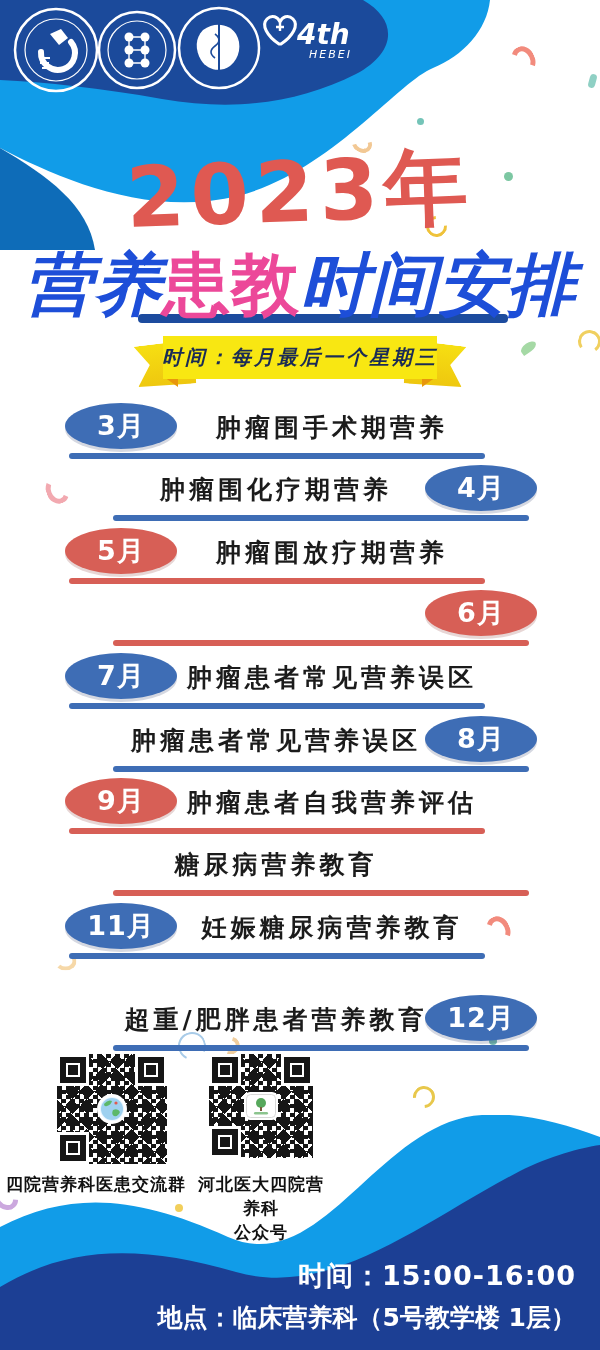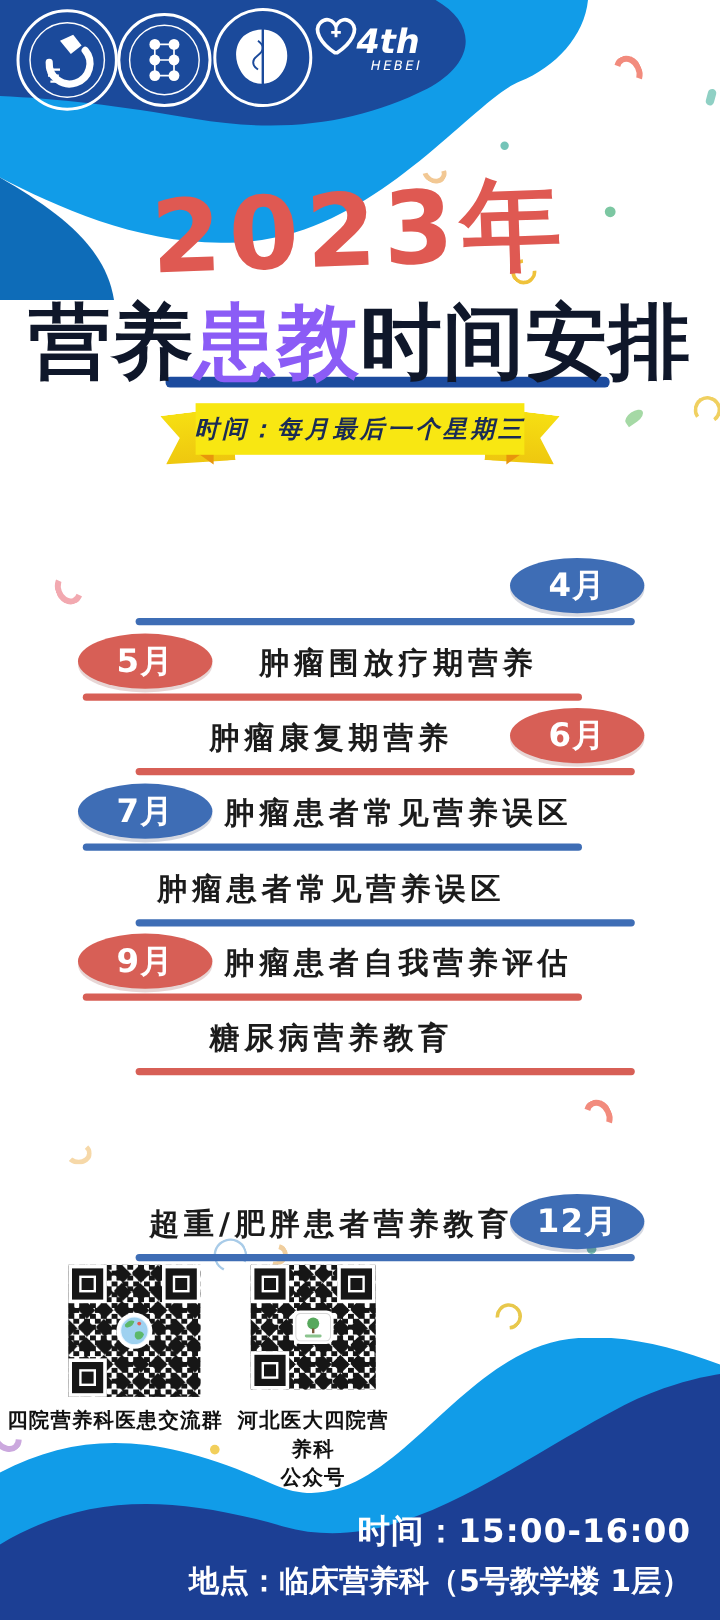--- a/index.html
+++ b/index.html
@@ -11,21 +11,21 @@
   .hdr-svg{position:absolute;top:0;left:0;z-index:2;}
 
   
   .year-title{position:absolute;top:136px;left:0;right:0;text-align:center;
     font-size:84px;font-weight:900;color:#DF5952;letter-spacing:6px;
     transform:rotate(-2deg);z-index:3;}
   .title-underline{position:absolute;top:314px;left:138px;width:370px;height:9px;
     background:#1C4B9E;border-radius:4px;z-index:3;}
   .main-title{position:absolute;top:240px;left:0;right:0;text-align:center;
     font-size:68px;font-weight:900;letter-spacing:1px;z-index:4;white-space:nowrap;}
-  .t-blue{color:#0f172a;} .t-red{color:#8b5cf6;}
+  .t-blue{color:#1d4ed8;font-style:italic;} .t-red{color:#ec4899;}
 
   
   .ribbon{position:absolute;top:333px;left:0;width:600px;height:60px;z-index:5;}
   .ribbon-flag{position:absolute;top:10px;width:58px;height:44px;
     background:linear-gradient(#F6DF12,#EEC60F);}
   .ribbon-flag.fl{left:136px;transform:rotate(-7deg);
     clip-path:polygon(100% 0,100% 100%,0 92%,24% 46%,0 0);}
   .ribbon-flag.fr{left:406px;transform:rotate(7deg);
     clip-path:polygon(0 0,0 100%,100% 92%,76% 46%,100% 0);}
   .ribbon-fold{position:absolute;width:0;height:0;border-top:10px solid #E8960C;}
@@ -194,60 +194,71 @@
     <div class="ribbon-flag fr"></div>
     <div class="ribbon-fold fl"></div>
     <div class="ribbon-fold fr"></div>
     <div class="ribbon-band">
       <span class="ribbon-text">时间：每月最后一个星期三</span>
     </div>
   </div>
 
   <div class="schedule">
 
+    <div class="srow r0 left blue">
+      <span class="pill">3月</span>
+      <span class="topic">肿瘤围手术期营养</span>
+      <span class="uline"></span>
+    </div>
 
     <div class="srow r1 right blue">
+      <span class="topic">肿瘤围化疗期营养</span>
       <span class="pill">4月</span>
       <span class="uline"></span>
     </div>
 
     <div class="srow r2 left red">
       <span class="pill">5月</span>
       <span class="topic">肿瘤围放疗期营养</span>
       <span class="uline"></span>
     </div>
 
     <div class="srow r3 right red">
-      <span class="topic">肿瘤康复期营养</span>
       <span class="pill">6月</span>
       <span class="uline"></span>
     </div>
 
     <div class="srow r4 left blue">
       <span class="pill">7月</span>
       <span class="topic">肿瘤患者常见营养误区</span>
       <span class="uline"></span>
     </div>
 
     <div class="srow r5 right blue">
       <span class="topic">肿瘤患者常见营养误区</span>
+      <span class="pill">8月</span>
       <span class="uline"></span>
     </div>
 
     <div class="srow r6 left red">
       <span class="pill">9月</span>
       <span class="topic">肿瘤患者自我营养评估</span>
       <span class="uline"></span>
     </div>
 
     <div class="srow r7 right red">
       <span class="topic">糖尿病营养教育</span>
       <span class="uline"></span>
     </div>
 
+    <div class="srow r8 left blue">
+      <span class="pill">11月</span>
+      <span class="topic">妊娠糖尿病营养教育</span>
+      <span class="uline"></span>
+    </div>
 
     <div class="srow r9 right blue">
       <span class="topic">超重/肥胖患者营养教育</span>
       <span class="pill">12月</span>
       <span class="uline"></span>
     </div>
   </div>
 
   <div class="qr qr1">
     <div class="qr-inner"></div>

